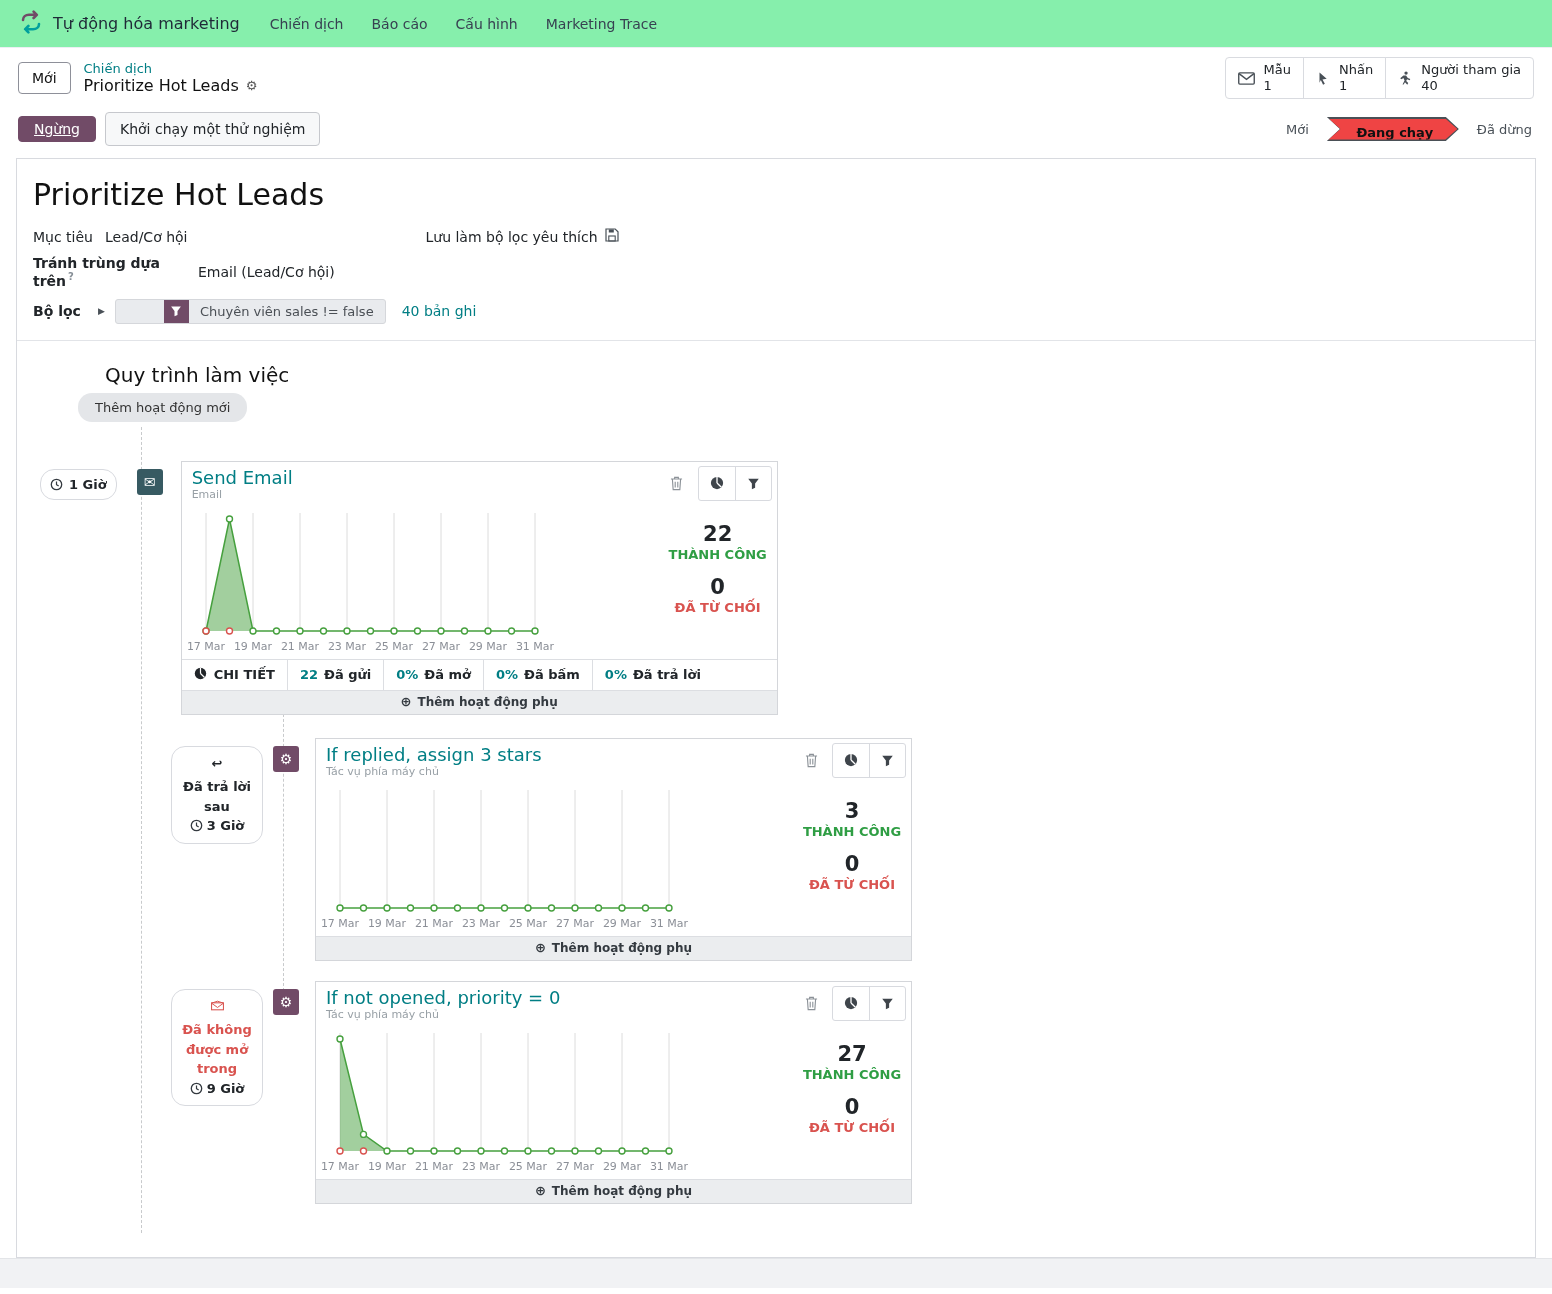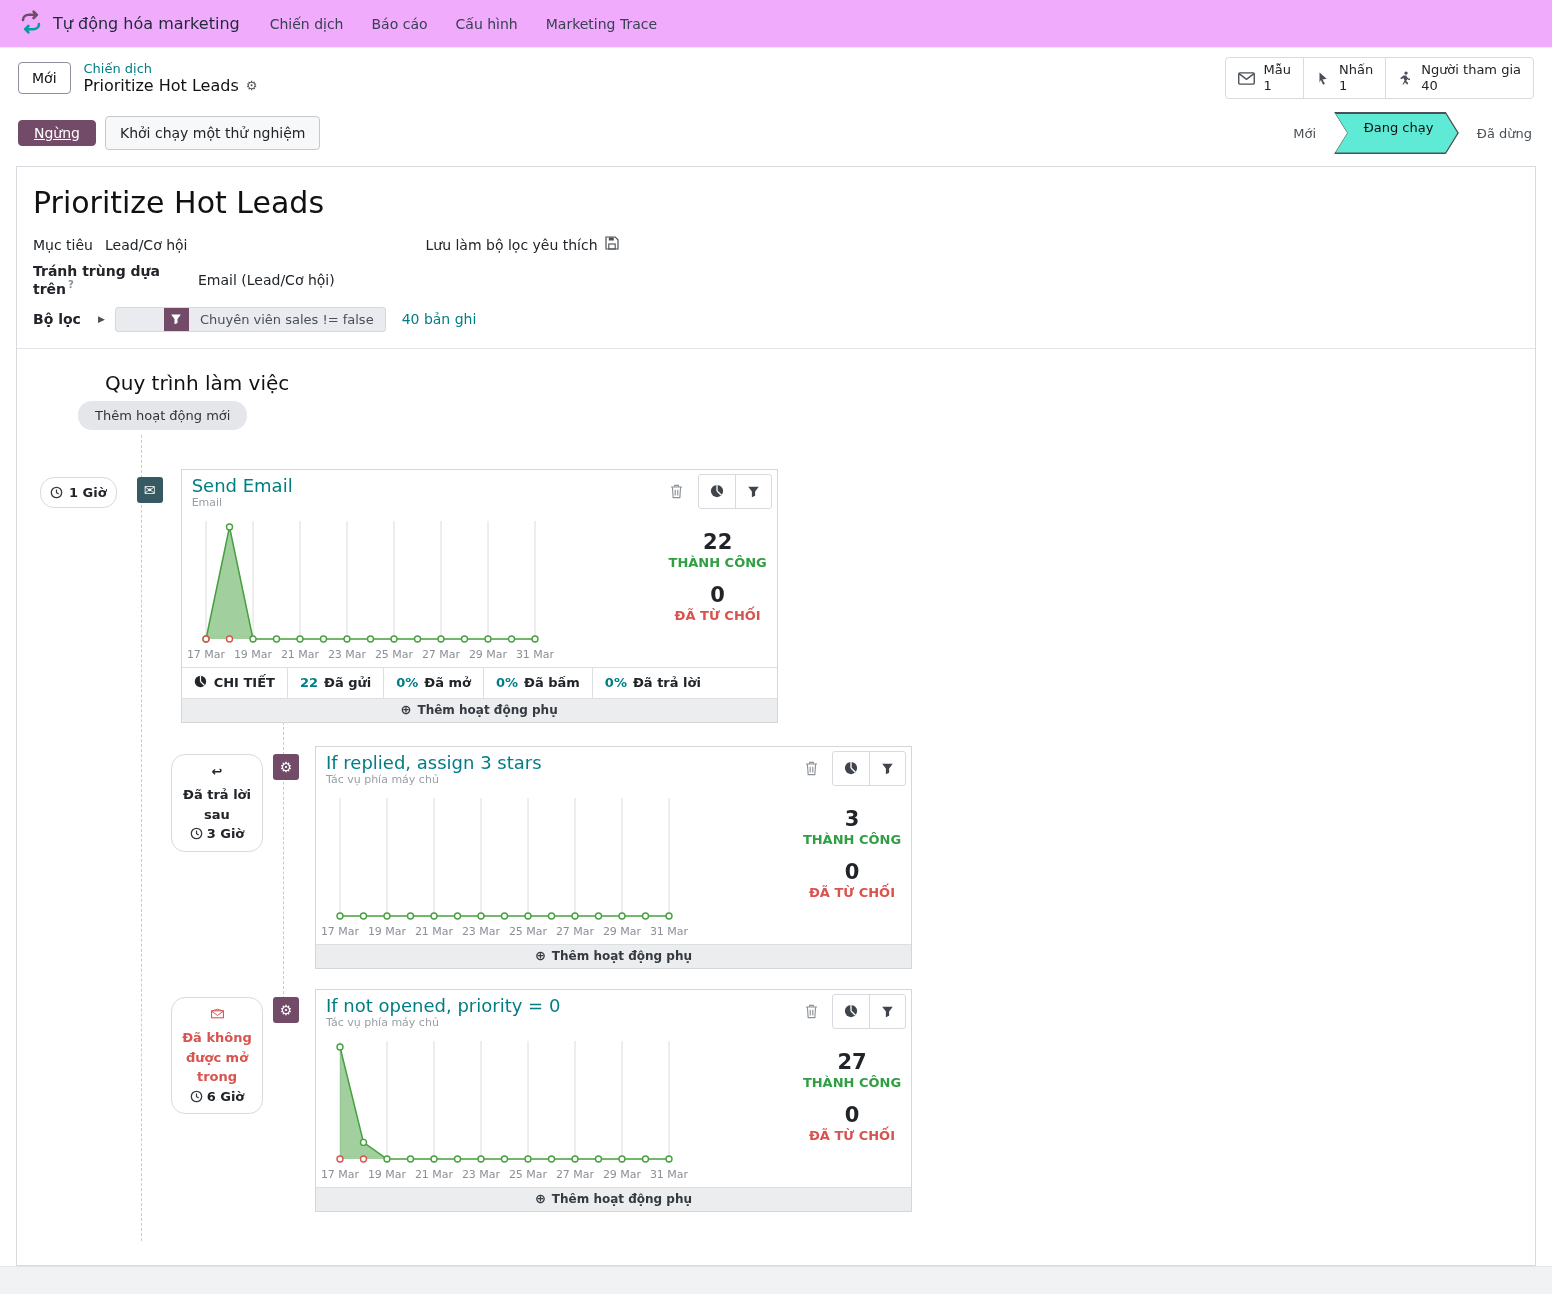--- a/index.html
+++ b/index.html
@@ -5,21 +5,21 @@
   * { box-sizing: border-box; }
   html,body { margin:0; padding:0; }
   body {
     font-family: "DejaVu Sans", "Liberation Sans", sans-serif;
     color:#212529; background:#fff; font-size:14px;
   }
   .page { width:1552px; height:1294px; position:relative; overflow:hidden; background:#fff; }
   [data-interactable="true"] { cursor:pointer; }
 
   
-  .topbar { height:48px; display:flex; align-items:center; padding:0 18px; border-bottom:1px solid #eceff3; background:#f0abfc; }
+  .topbar { height:48px; display:flex; align-items:center; padding:0 18px; border-bottom:1px solid #eceff3; background:#86efac; }
   .brand { display:flex; align-items:center; gap:9px; margin-right:30px; }
   .app-title { font-size:16px; font-weight:500; color:#1f2937; }
   .menu { display:flex; gap:28px; color:#374151; font-size:14px; }
   .menu-item { padding:4px 0; }
 
   
   .control-panel { display:flex; justify-content:space-between; align-items:center; padding:9px 18px 7px; background:#fff; }
   .cp-left { display:flex; align-items:center; }
   .btn-new { border:1px solid #8e9099; background:#fff; border-radius:4px; padding:7px 13px; font-size:14px; color:#111; font-family:inherit; }
   .breadcrumb { margin-left:13px; }
@@ -37,21 +37,21 @@
 
   
   .status-bar { display:flex; justify-content:space-between; align-items:center; padding:6px 18px 12px; background:#fff; }
   .sb-left { display:flex; align-items:center; }
   .btn-stop { background:#714B67; color:#fff; border:1px solid #714B67; border-radius:4px; padding:4px 15px; font-size:14px; font-family:inherit;text-decoration:underline; }
   .btn-test { background:#f7f8f9; border:1px solid #c6c8cd; border-radius:4px; padding:8px 14px; font-size:14px; color:#212529; margin-left:9px; font-family:inherit; }
   .sb-stages { display:flex; align-items:center; gap:16px; font-size:13px; color:#495057; }
   .stage { padding:4px 2px; }
   .stage-arrow { display:inline-block; background:#4a5056; padding:1.5px;
     clip-path: polygon(0 0, calc(100% - 13px) 0, 100% 50%, calc(100% - 13px) 100%, 0 100%, 13px 50%); }
-  .stage-arrow-inner { display:block; background:#5eead4; padding:6px 24px 18px 28px; font-weight:400; color:#111;
+  .stage-arrow-inner { display:block; background:#ef4444; padding:6px 24px 0 28px; font-weight:700; color:#111;
     clip-path: polygon(0 0, calc(100% - 12px) 0, 100% 50%, calc(100% - 12px) 100%, 0 100%, 12px 50%); }
 
   
   .sheet { margin:0 16px; border:1px solid #d8dadf; background:#fff; }
   .form-section { padding:18px 16px 16px; border-bottom:1px solid #e2e4e8; position:relative; }
   .sheet h1 { font-size:30px; font-weight:500; margin:0 0 16px; color:#111; }
   .frow { display:flex; align-items:center; margin-top:10px; font-size:14px; }
   .flbl-1 { width:72px; color:#212529; }
   .flbl-2 { width:165px; color:#212529; font-weight:700; }
   .flbl-3 { width:57px; color:#212529; font-weight:700; }
@@ -477,21 +477,21 @@
             </span>
             <span data-interactable="false">Đã không được mở trong</span>
           </div>
           <div class="trig-line">
             <span class="clock" data-interactable="false">
               <svg width="13" height="13" viewBox="0 0 14 14">
                   <circle cx="7" cy="7" r="5.6" fill="none" stroke="currentColor" stroke-width="1.4"></circle>
                   <path d="M7 3.8V7.2l2.3 1.3" fill="none" stroke="currentColor" stroke-width="1.3"></path>
                 </svg>
             </span>
-            <span class="delay" data-interactable="false">6 Giờ</span>
+            <span class="delay" data-interactable="false">9 Giờ</span>
           </div>
         </div>
         <div class="act-icon icon-gear" data-interactable="false">⚙</div>
         <div class="act-card" data-interactable="false">
           <div class="card-head">
             <div class="head-text">
               <div class="card-title" data-interactable="true">If not opened, priority = 0</div>
               <div class="card-sub" data-interactable="false">Tác vụ phía máy chủ</div>
             </div>
             <div class="head-actions">

